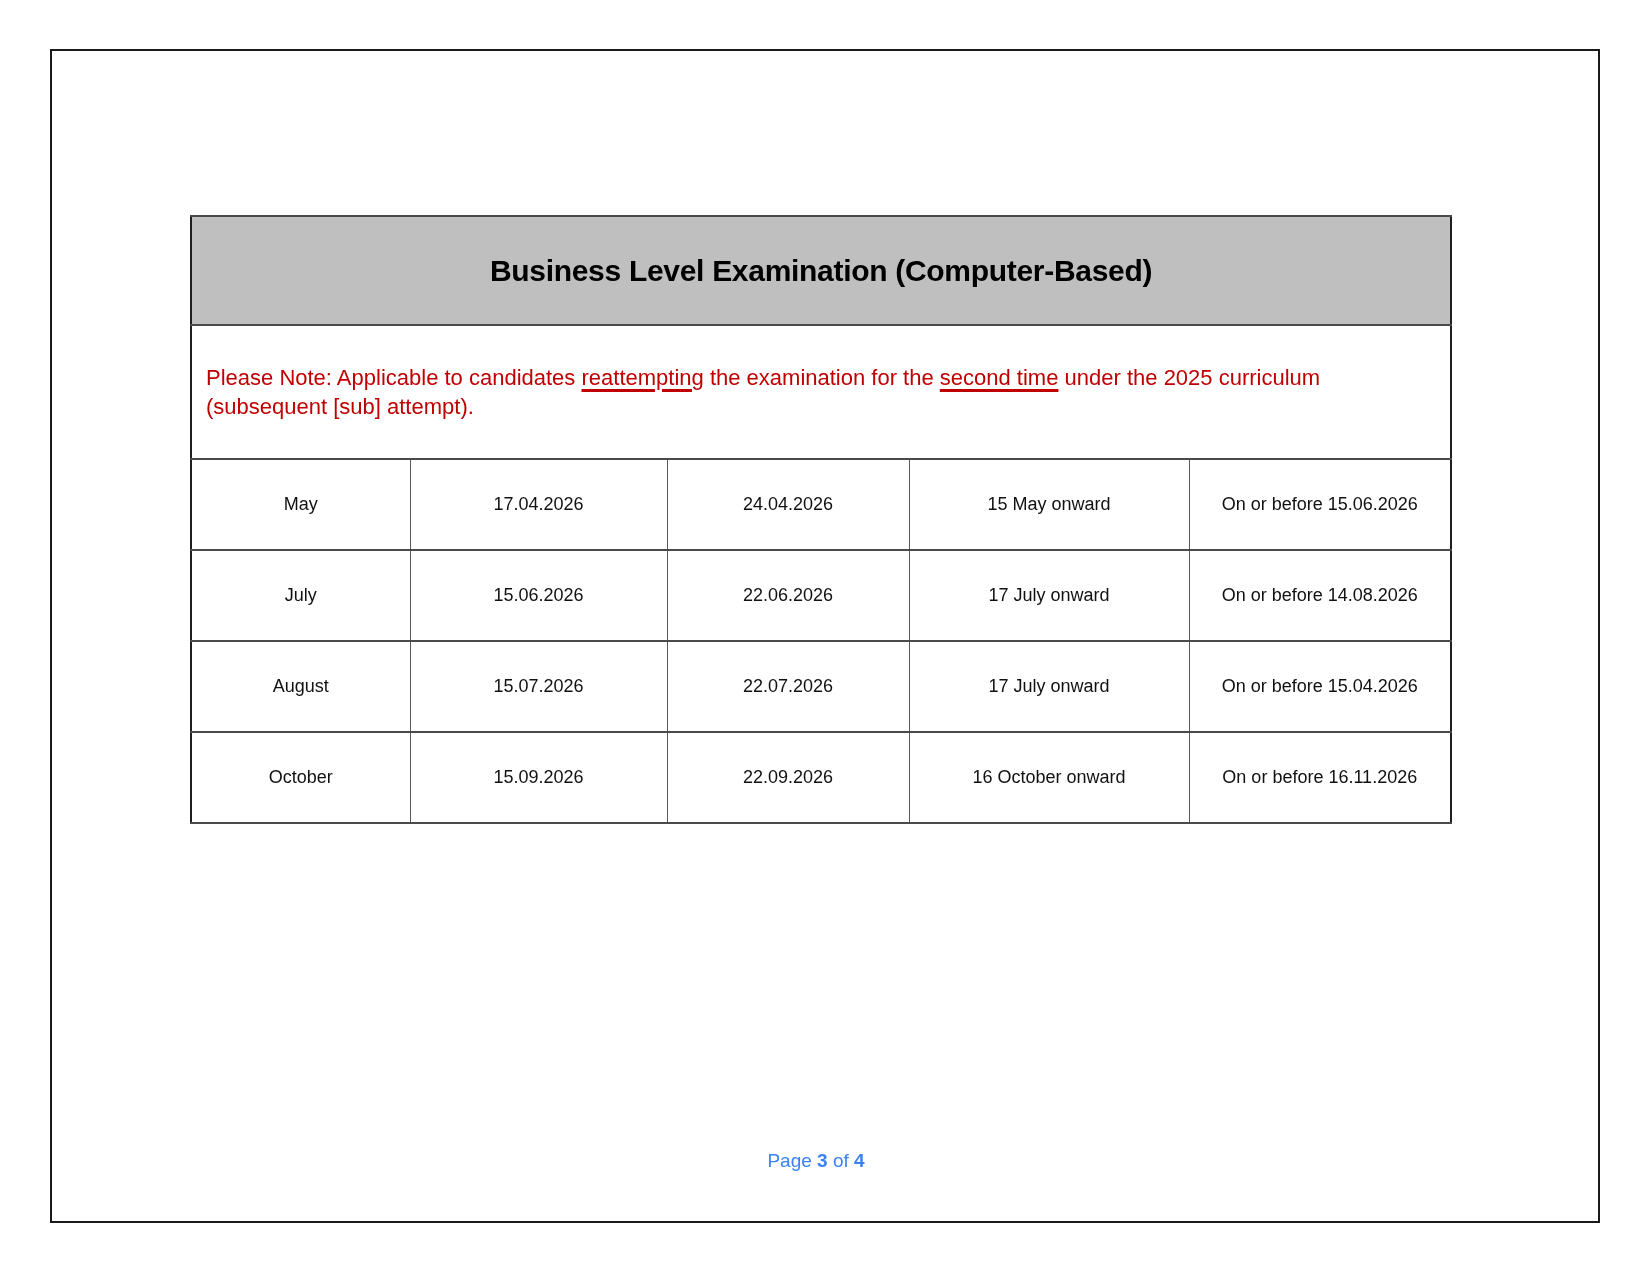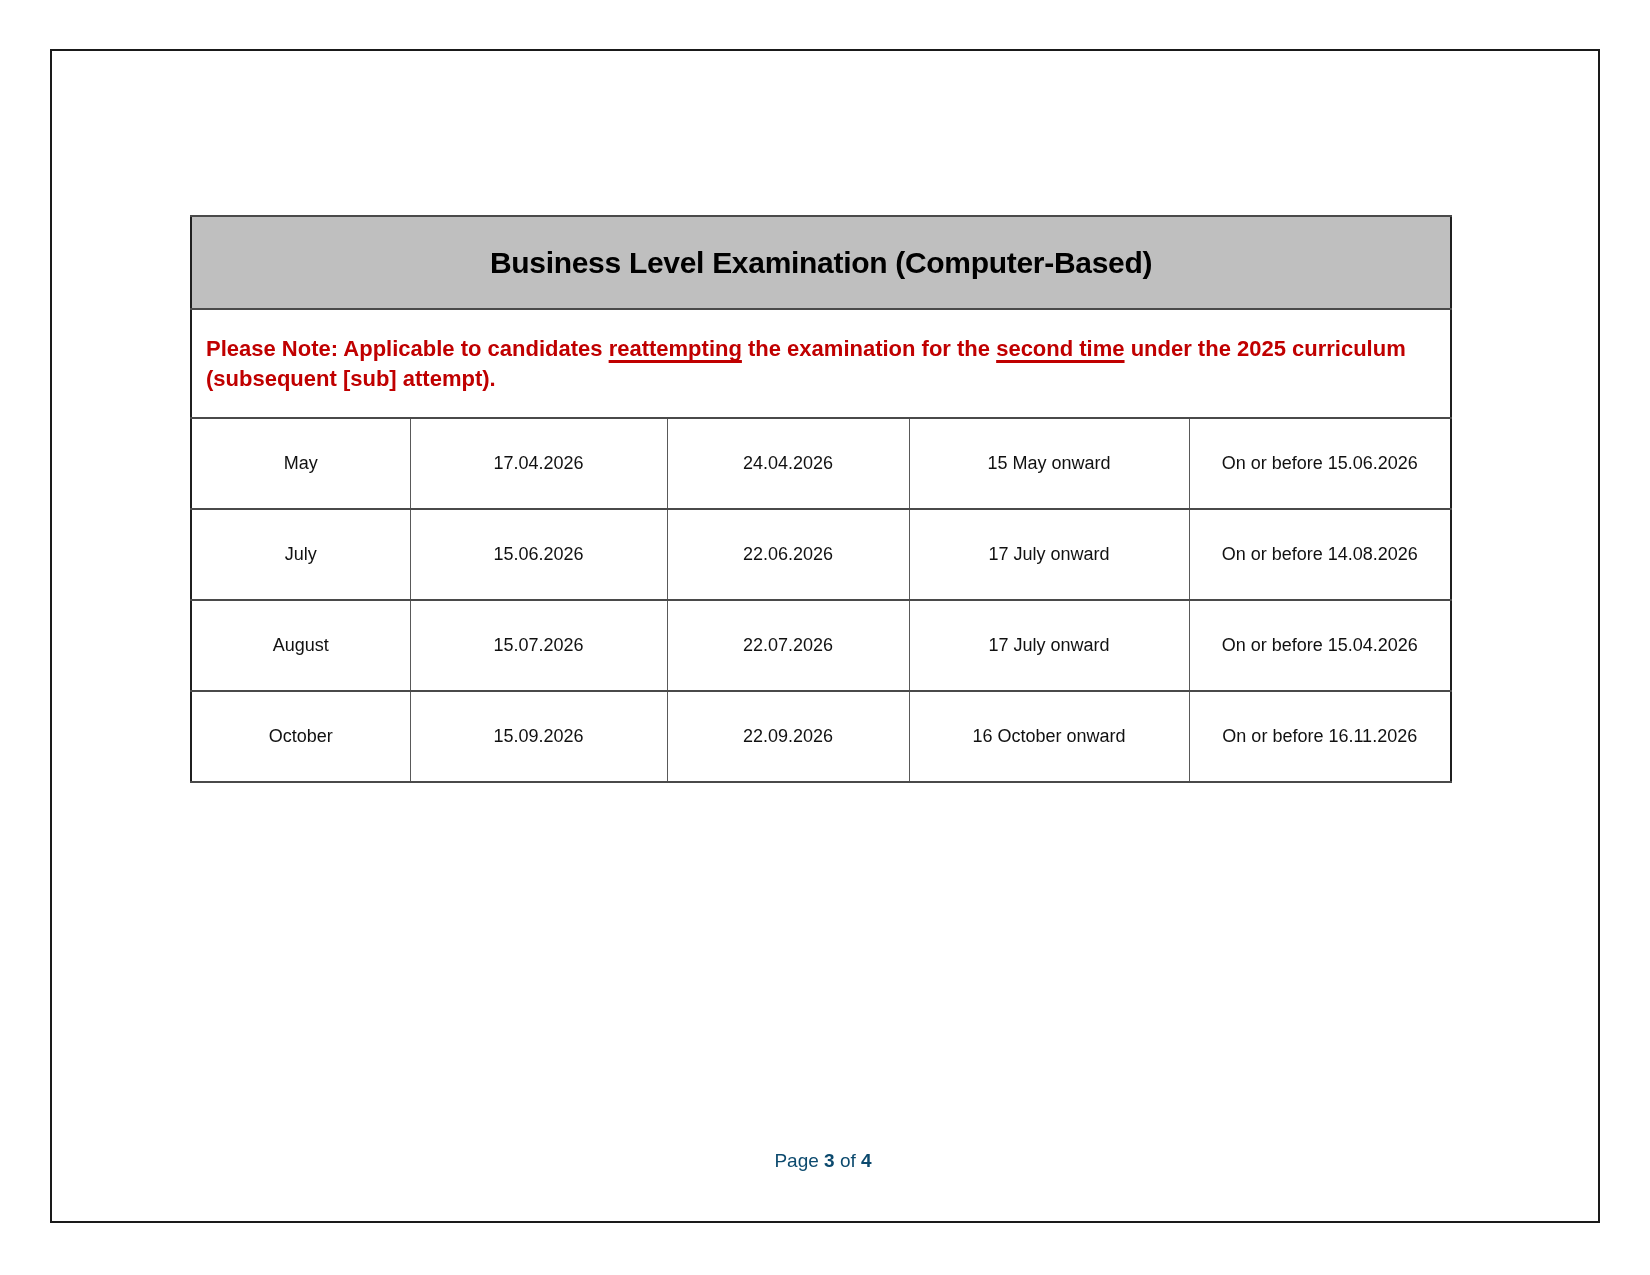--- a/index.html
+++ b/index.html
@@ -27,38 +27,38 @@
     border: 2px solid #1f1f1f;
   }
   .doc-table td, .doc-table th {
     border-left: 1px solid #595959;
     border-right: 1px solid #595959;
     border-top: 2px solid #4a4a4a;
     border-bottom: 2px solid #4a4a4a;
   }
 
   td.banner {
-    height: 93px;
+    height: 109px;
     background: #bfbfbf;
     text-align: center;
     vertical-align: middle;
     font-weight: bold;
     font-size: 30px;
     letter-spacing: -0.3px;
     color: #000000;
   }
 
   td.note {
-    height: 109px;
+    height: 134px;
     background: #ffffff;
     vertical-align: middle;
     text-align: left;
     padding: 0 14px;
     color: #c00000;
-    font-weight: bold;
+    font-weight: normal;
     font-size: 22px;
     line-height: 1.33;
   }
   .note .u {
     text-decoration: underline;
     text-decoration-thickness: 2.5px;
     text-underline-offset: 4px;
   }
 
   tr.header-row th {
@@ -79,25 +79,25 @@
     background: #ffffff;
     text-align: center;
     vertical-align: middle;
     font-size: 18px;
     color: #111111;
     padding: 10px 4px;
   }
 
   .footer {
     position: absolute;
-    left: 48px; top: 1150px;
+    left: 41px; top: 1150px;
     width: 1550px;
     text-align: center;
     font-size: 19px;
-    color: #0c4a6e;
+    color: #3b82f6;
   }
   .footer .b { font-weight: bold; }
 </style>
 </head>
 <body>
 
 <div class="page">
 
   <div class="page-border"></div>
 

